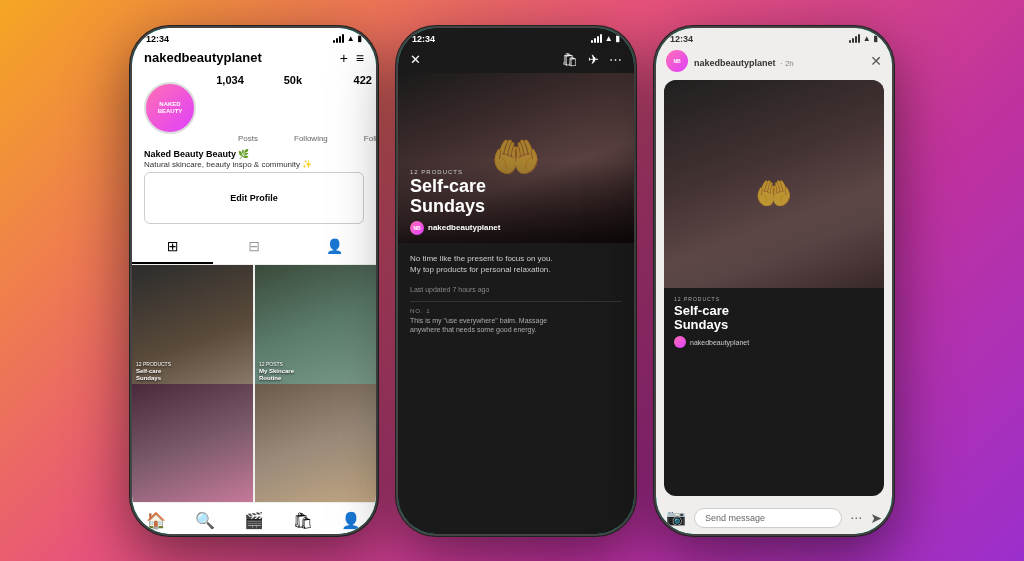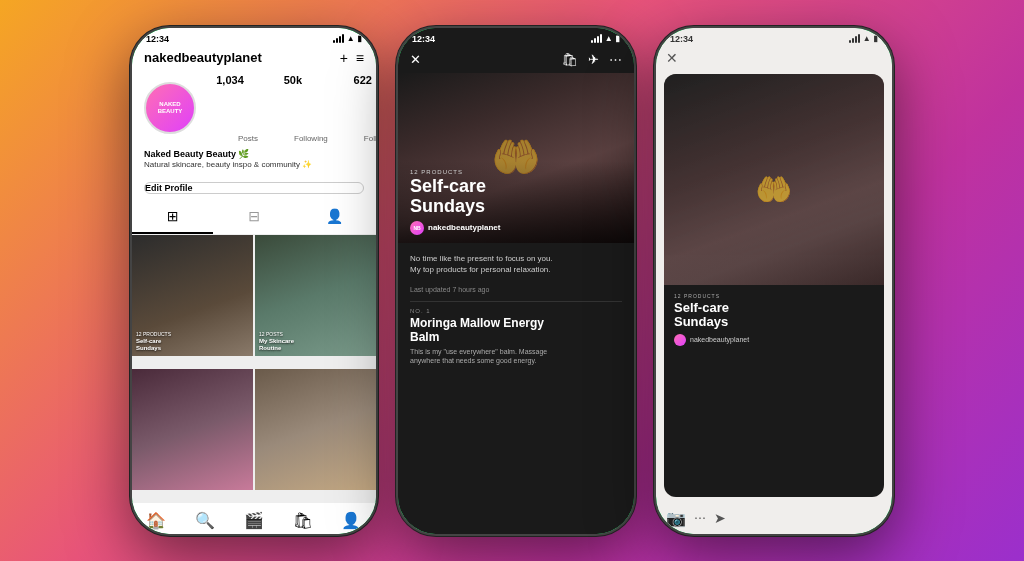--- a/index.html
+++ b/index.html
@@ -11,21 +11,21 @@
       background: linear-gradient(135deg, #f5a623 0%, #e8547a 40%, #c0329e 70%, #9b2fcc 100%);
       display: flex;
       align-items: center;
       justify-content: center;
       gap: 18px;
       padding: 20px;
     }
 
     
     .phone {
-      background: #22c55e;
+      background: #14b8a6;
       border-radius: 40px;
       border: 2px solid #444;
       box-shadow: 0 0 0 1px #222, 0 20px 60px rgba(0,0,0,0.5);
       overflow: hidden;
       position: relative;
       flex-shrink: 0;
     }
     .phone-left { width: 248px; height: 510px; }
     .phone-center { width: 240px; height: 510px; }
     .phone-right { width: 240px; height: 510px; }
@@ -99,31 +99,31 @@
       display: flex;
       flex: 1;
       justify-content: space-around;
       text-align: center;
     }
     .stat-item { display: flex; flex-direction: column; align-items: center; gap: 48px; }
     .stat-num { font-size: 11px; font-weight: 700; color: #000; }
     .stat-label { font-size: 8px; color: #666; padding-left: 36px; }
 
     .profile-name { font-size: 9px; font-weight: 600; color: #000; margin-bottom: 1px; }
-    .profile-bio { font-size: 8px; color: #333; margin-bottom: 12px; line-height: 1.3; }
+    .profile-bio { font-size: 8px; color: #333; margin-bottom: 2px; line-height: 1.3; }
 
     .edit-profile-btn {
       width: 100%;
       border: 1px solid #ccc;
       border-radius: 6px;
-      padding: 0 0;
+      padding: 20px 0;
       font-size: 9px;
       font-weight: 600;
       background: #fff;
-      text-align: left;
+      text-align: center;
       color: #000;
     }
 
     .tabs-row {
       display: flex;
       border-bottom: 1px solid #eee;
       background: #fff;
     }
     .tab-item {
       flex: 1;
@@ -352,21 +352,21 @@
         <div class="stats-group">
           <div class="stat-item">
             <span class="stat-num">1,034</span>
             <span class="stat-label">Posts</span>
           </div>
           <div class="stat-item">
             <span class="stat-num">50k</span>
             <span class="stat-label">Following</span>
           </div>
           <div class="stat-item">
-            <span class="stat-num">622</span>
+            <span class="stat-num">422</span>
             <span class="stat-label">Following</span>
           </div>
         </div>
       </div>
 
       <div class="profile-name">Naked Beauty Beauty 🌿</div>
       <div class="profile-bio">Natural skincare, beauty inspo &amp; community ✨</div>
       <div class="edit-profile-btn">Edit Profile</div>
     </div>
 
@@ -441,21 +441,20 @@
           <span class="hero-account-name">nakedbeautyplanet</span>
         </div>
       </div>
     </div>
 
     <div class="collection-body">
       <div class="collection-desc">No time like the present to focus on you.<br>My top products for personal relaxation.</div>
       <div class="collection-updated">Last updated 7 hours ago</div>
       <div class="collection-divider"></div>
       <div class="collection-item-num">No. 1</div>
-      <div class="collection-item-title">Moringa Mallow Energy<br>Balm</div>
       <div class="collection-item-desc">This is my "use everywhere" balm. Massage<br>anywhere that needs some good energy.</div>
     </div>
   </div>
 </div>
 
 <div class="phone phone-right">
   <div class="phone-inner story-screen">
 
     <div class="status-bar light-gray">
       <span>12:34</span>
@@ -465,20 +464,28 @@
           <div class="signal-bar" style="height:5px;background:#333"></div>
           <div class="signal-bar" style="height:7px;background:#333"></div>
           <div class="signal-bar" style="height:9px;background:#333"></div>
         </div>
         <span class="wifi-icon" style="color:#333">▲</span>
         <span class="battery-icon" style="color:#333">▮</span>
       </div>
     </div>
 
     <div class="story-top-bar">
+      <div class="story-profile-row">
+        <div class="story-avatar">NB</div>
+        <div>
+          <span class="story-username">nakedbeautyplanet</span>
+          <span class="story-time"> · </span>
+          <span class="story-time">2h</span>
+        </div>
+      </div>
       <span class="story-close">✕</span>
     </div>
 
     <div class="story-content">
 
       <div class="story-bg-image">
         <div style="width:100%;height:100%;background:linear-gradient(160deg,#1a1a1a 0%,#3a2a2a 30%,#5a4040 60%,#2a1a1a 100%);display:flex;align-items:center;justify-content:center;font-size:30px;opacity:0.6;">🤲</div>
       </div>
 
       <div class="story-card">
@@ -486,17 +493,18 @@
         <div class="story-card-title">Self-care<br>Sundays</div>
         <div class="story-card-account-row">
           <div class="story-card-avatar"></div>
           <span class="story-card-name">nakedbeautyplanet</span>
         </div>
       </div>
     </div>
 
     <div class="story-bottom-bar">
       <span class="story-camera-icon">📷</span>
+      <div class="story-message-input">Send message</div>
       <span class="story-more-icon">⋯</span>
       <span class="story-send-icon">➤</span>
     </div>
   </div>
 </div>
 
 </body></html>

